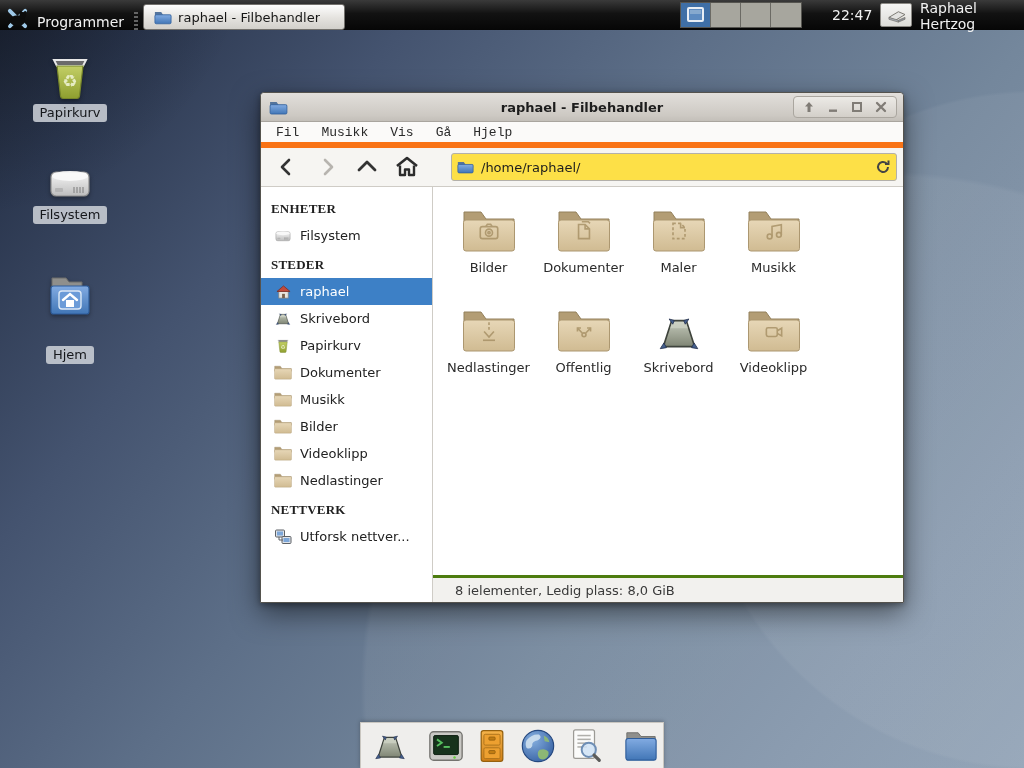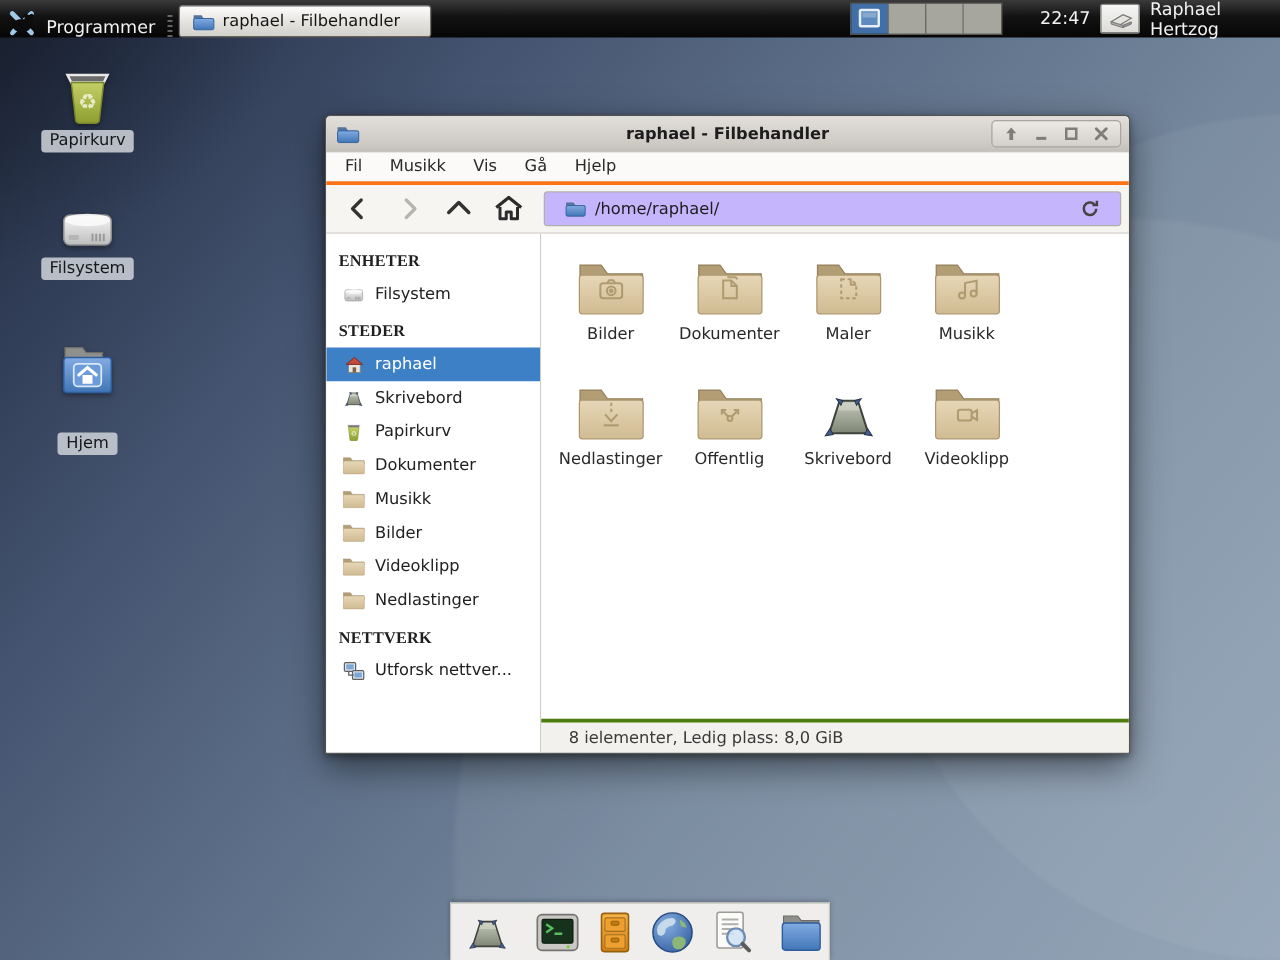--- a/index.html
+++ b/index.html
@@ -61,30 +61,30 @@
   .titlebar { height:29px; background:linear-gradient(#e2dfdb,#cdc9c3 80%,#c3bfb9);
     border-bottom:1px solid #a9a59f; border-radius:4px 4px 0 0;
     display:flex; align-items:center; padding:0 6px; position:relative; }
   .titlebar .wicon { margin-left:2px; }
   .titlebar .wtitle { position:absolute; left:0; right:0; text-align:center;
     font-weight:bold; color:#1d1d1d; pointer-events:none; }
   .winbtns { margin-left:auto; display:flex; align-items:center; gap:2px;
     background:linear-gradient(#eceae6,#d3cfc9); border:1px solid #aaa69f;
     border-radius:4px; padding:1px 4px; height:22px; z-index:2; }
   .winbtn { width:22px; height:18px; display:flex; align-items:center; justify-content:center; }
-  .menubar { height:26px; background:#fbfaf9; border-bottom:3px solid #f97316;
-    display:flex; align-items:center; padding-left:4px; }
+  .menubar { height:26px; background:#fbfaf9; border-bottom:6px solid #f97316;
+    display:flex; align-items:center; padding-left:4px;font-family:Liberation Mono, monospace; }
   .menuitem { padding:0 11px; height:100%; display:flex; align-items:center; color:#2a2a2a; }
   .toolbar { height:39px; background:#f6f5f2; border-bottom:1px solid #cfccc6;
     display:flex; align-items:center; padding:0 6px; }
   .navbtn { width:40px; height:32px; display:flex; align-items:center; justify-content:center;
     border-radius:3px; }
-  .pathentry { flex:1; height:28px; margin-left:8px; background:#c4b5fd;
+  .pathentry { flex:1; height:28px; margin-left:24px; background:#fde047;
     border:1px solid #b3b0aa; border-radius:3px; display:flex; align-items:center;
-    padding:0 16px; gap:7px; color:#1d1d1d; }
+    padding:0 5px; gap:7px; color:#1d1d1d; }
   .pathentry .ptext { flex:1; }
   .content { flex:1; display:flex; min-height:0; }
   .sidebar { width:172px; background:#fff; border-right:1px solid #cfccc6; padding-top:6px;
     overflow:hidden; }
   .shead { font-weight:bold; font-size:13px; color:#1f1f1f; padding:8px 10px 5px; letter-spacing:.2px;font-family:Liberation Serif, serif; }
   .srow { height:27px; display:flex; align-items:center; gap:8px; padding-left:13px; color:#222; }
   .srow .iwrap { width:18px; height:18px; position:relative; flex:none;
     display:flex; align-items:center; justify-content:center; }
   .srow.selected { background:#3d80c6; color:#fff; }
   .srow .lbl { white-space:nowrap; }

